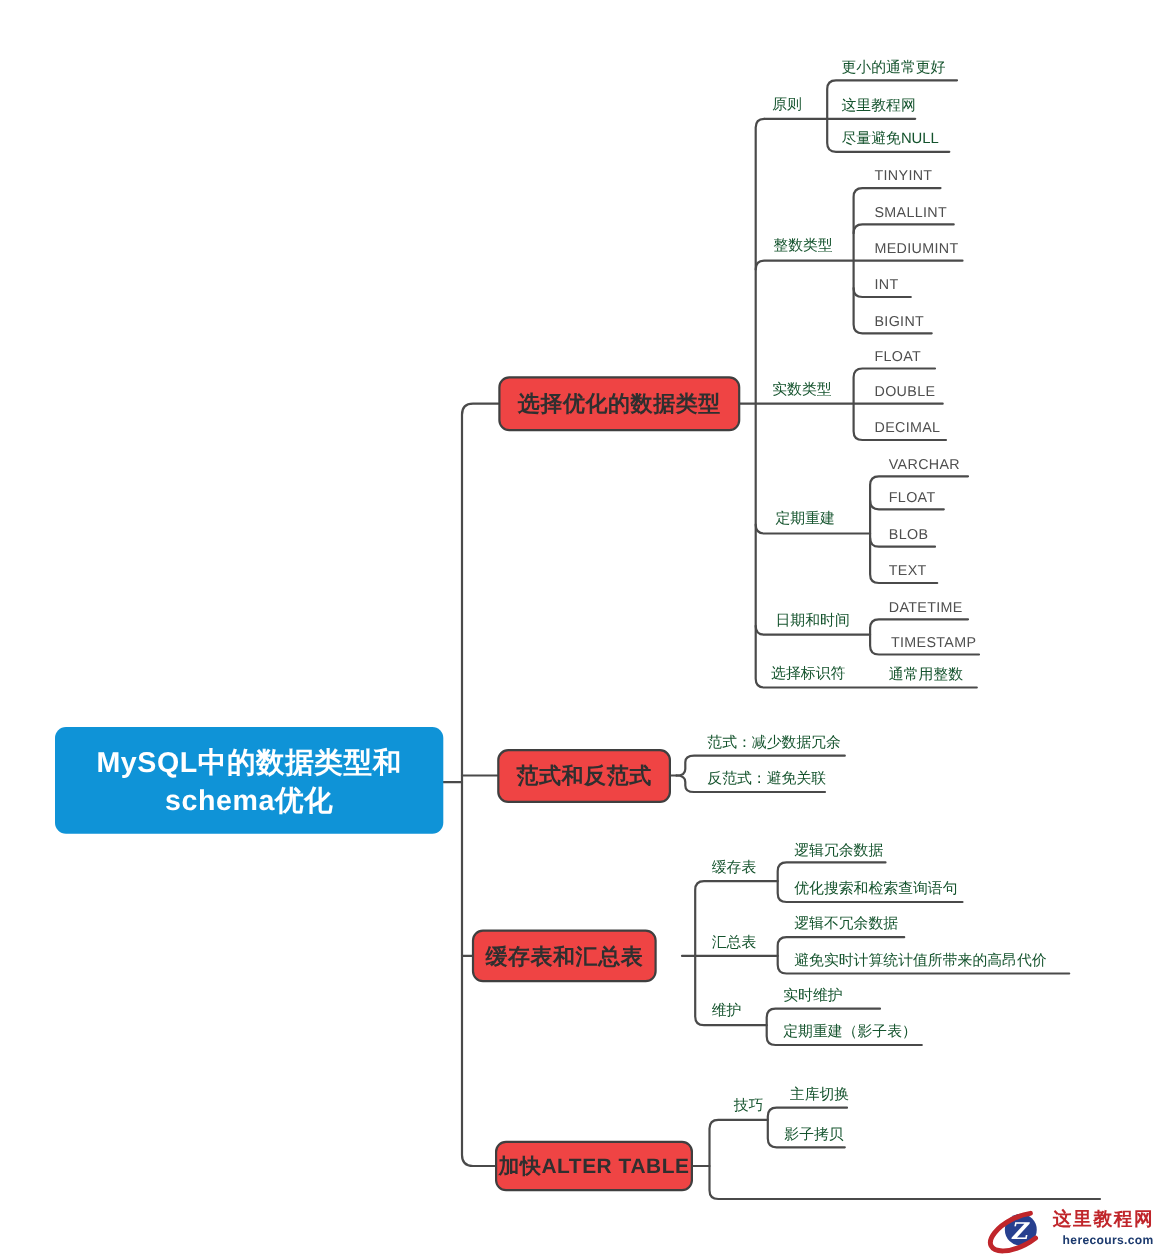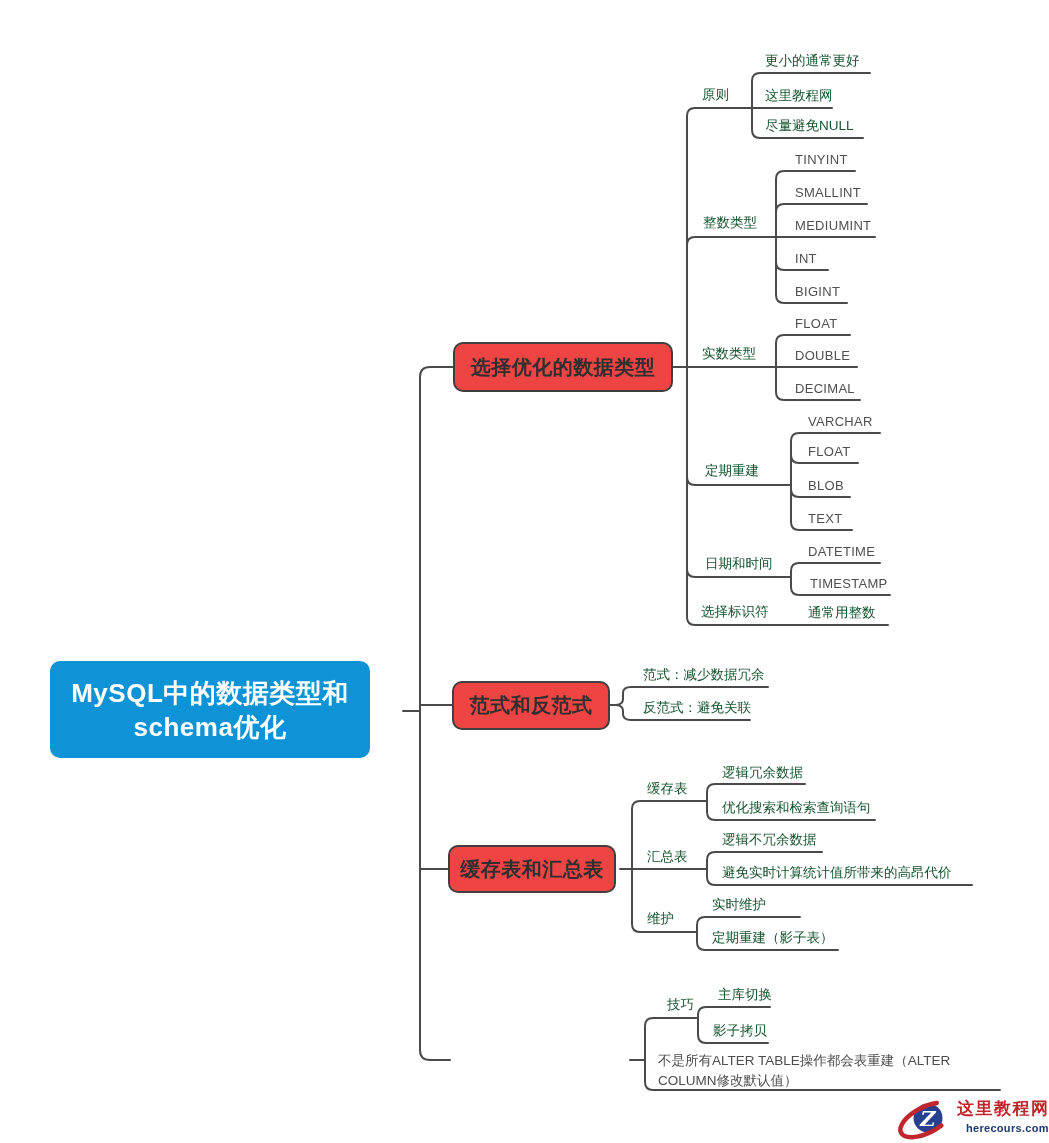--- a/index.html
+++ b/index.html
@@ -13,21 +13,21 @@
     font-size:13.5px;line-height:17px;
   }
   .lat{font-size:13px;letter-spacing:.3px;color:#4f4f4f;}
   .box{
     position:absolute;display:flex;align-items:center;justify-content:center;
     background:#ef4444;border:2px solid #3f3f3f;border-radius:10px;
     color:#2f2f2f;font-weight:bold;font-size:20px;box-sizing:border-box;
     letter-spacing:.5px;
   }
   .root{
-    position:absolute;left:50px;top:661px;width:320px;height:97px;
+    position:absolute;left:50px;top:661px;width:353px;height:97px;
     background:#0f93d7;border-radius:10px;display:flex;align-items:center;justify-content:center;
     color:#ffffff;font-weight:bold;font-size:26px;line-height:34px;text-align:center;
     white-space:pre-line;letter-spacing:.5px;
   }
   .note{
     position:absolute;left:658px;top:1051px;width:300px;
     font-size:13.5px;line-height:20px;color:#4d4d4d;white-space:normal;
   }
   .wm-name{position:absolute;left:957px;top:1097px;font-size:17px;font-weight:bold;color:#c0262b;letter-spacing:1.5px;white-space:nowrap;}
   .wm-url{position:absolute;left:966px;top:1122px;font-size:11px;font-weight:bold;color:#1c3a6e;letter-spacing:.3px;white-space:nowrap;}
@@ -75,21 +75,22 @@
       <path d="M 698,1018 H 653 Q 645,1018 645,1026 V 1082 Q 645,1090 653,1090 H 1000"></path>
       <path d="M 770,1007 H 706 Q 698,1007 698,1015 V 1035 Q 698,1043 706,1043 H 768"></path>
     </g>
   </svg>
 
   <div class="root">MySQL中的数据类型和
 schema优化</div>
 
   <div class="box" style="left:453px;top:342px;width:220px;height:50px;">选择优化的数据类型</div>
   <div class="box" style="left:452px;top:681px;width:158px;height:49px;">范式和反范式</div>
-  <div class="box" style="left:448px;top:845px;width:168px;height:48px;">缓存表和汇总表</div>
+  <div class="box" style="left:429px;top:845px;width:168px;height:48px;">缓存表和汇总表</div>
+  <div class="box" style="left:450px;top:1037px;width:180px;height:46px;font-size:19px;">加快ALTER TABLE</div>
 
   <div class="lbl" style="left:702px;top:86px;">原则</div>
   <div class="lbl" style="left:765px;top:52px;">更小的通常更好</div>
   <div class="lbl" style="left:765px;top:87px;">这里教程网</div>
   <div class="lbl" style="left:765px;top:117px;">尽量避免NULL</div>
 
   <div class="lbl" style="left:703px;top:214px;">整数类型</div>
   <div class="lbl lat" style="left:795px;top:151px;">TINYINT</div>
   <div class="lbl lat" style="left:795px;top:184px;">SMALLINT</div>
   <div class="lbl lat" style="left:795px;top:217px;">MEDIUMINT</div>
@@ -125,21 +126,20 @@
   <div class="lbl" style="left:722px;top:831px;">逻辑不冗余数据</div>
   <div class="lbl" style="left:722px;top:864px;">避免实时计算统计值所带来的高昂代价</div>
 
   <div class="lbl" style="left:647px;top:910px;">维护</div>
   <div class="lbl" style="left:712px;top:896px;">实时维护</div>
   <div class="lbl" style="left:712px;top:929px;">定期重建（影子表）</div>
 
   <div class="lbl" style="left:667px;top:996px;">技巧</div>
   <div class="lbl" style="left:718px;top:986px;">主库切换</div>
   <div class="lbl" style="left:713px;top:1022px;">影子拷贝</div>
-  <div class="note">不是所有ALTER TABLE操作都会表重建（ALTER COLUMN修改默认值）</div>
 
   <div>
     <svg class="layer" width="1049" height="1143" viewBox="0 0 1049 1143">
       <circle cx="928" cy="1118" r="14.5" fill="#27408f"></circle>
       <ellipse cx="926" cy="1120" rx="28" ry="13" transform="rotate(-27 926 1120)" fill="none" stroke="#c0262b" stroke-width="4.5" stroke-linecap="round" stroke-dasharray="95 38" stroke-dashoffset="-22"></ellipse>
       <text x="928" y="1126" text-anchor="middle" fill="#ffffff" font-family="'DejaVu Serif',serif" font-style="italic" font-weight="bold" font-size="21">Z</text>
     </svg>
     <div class="wm-name">这里教程网</div>
     <div class="wm-url">herecours.com</div>
   </div>

